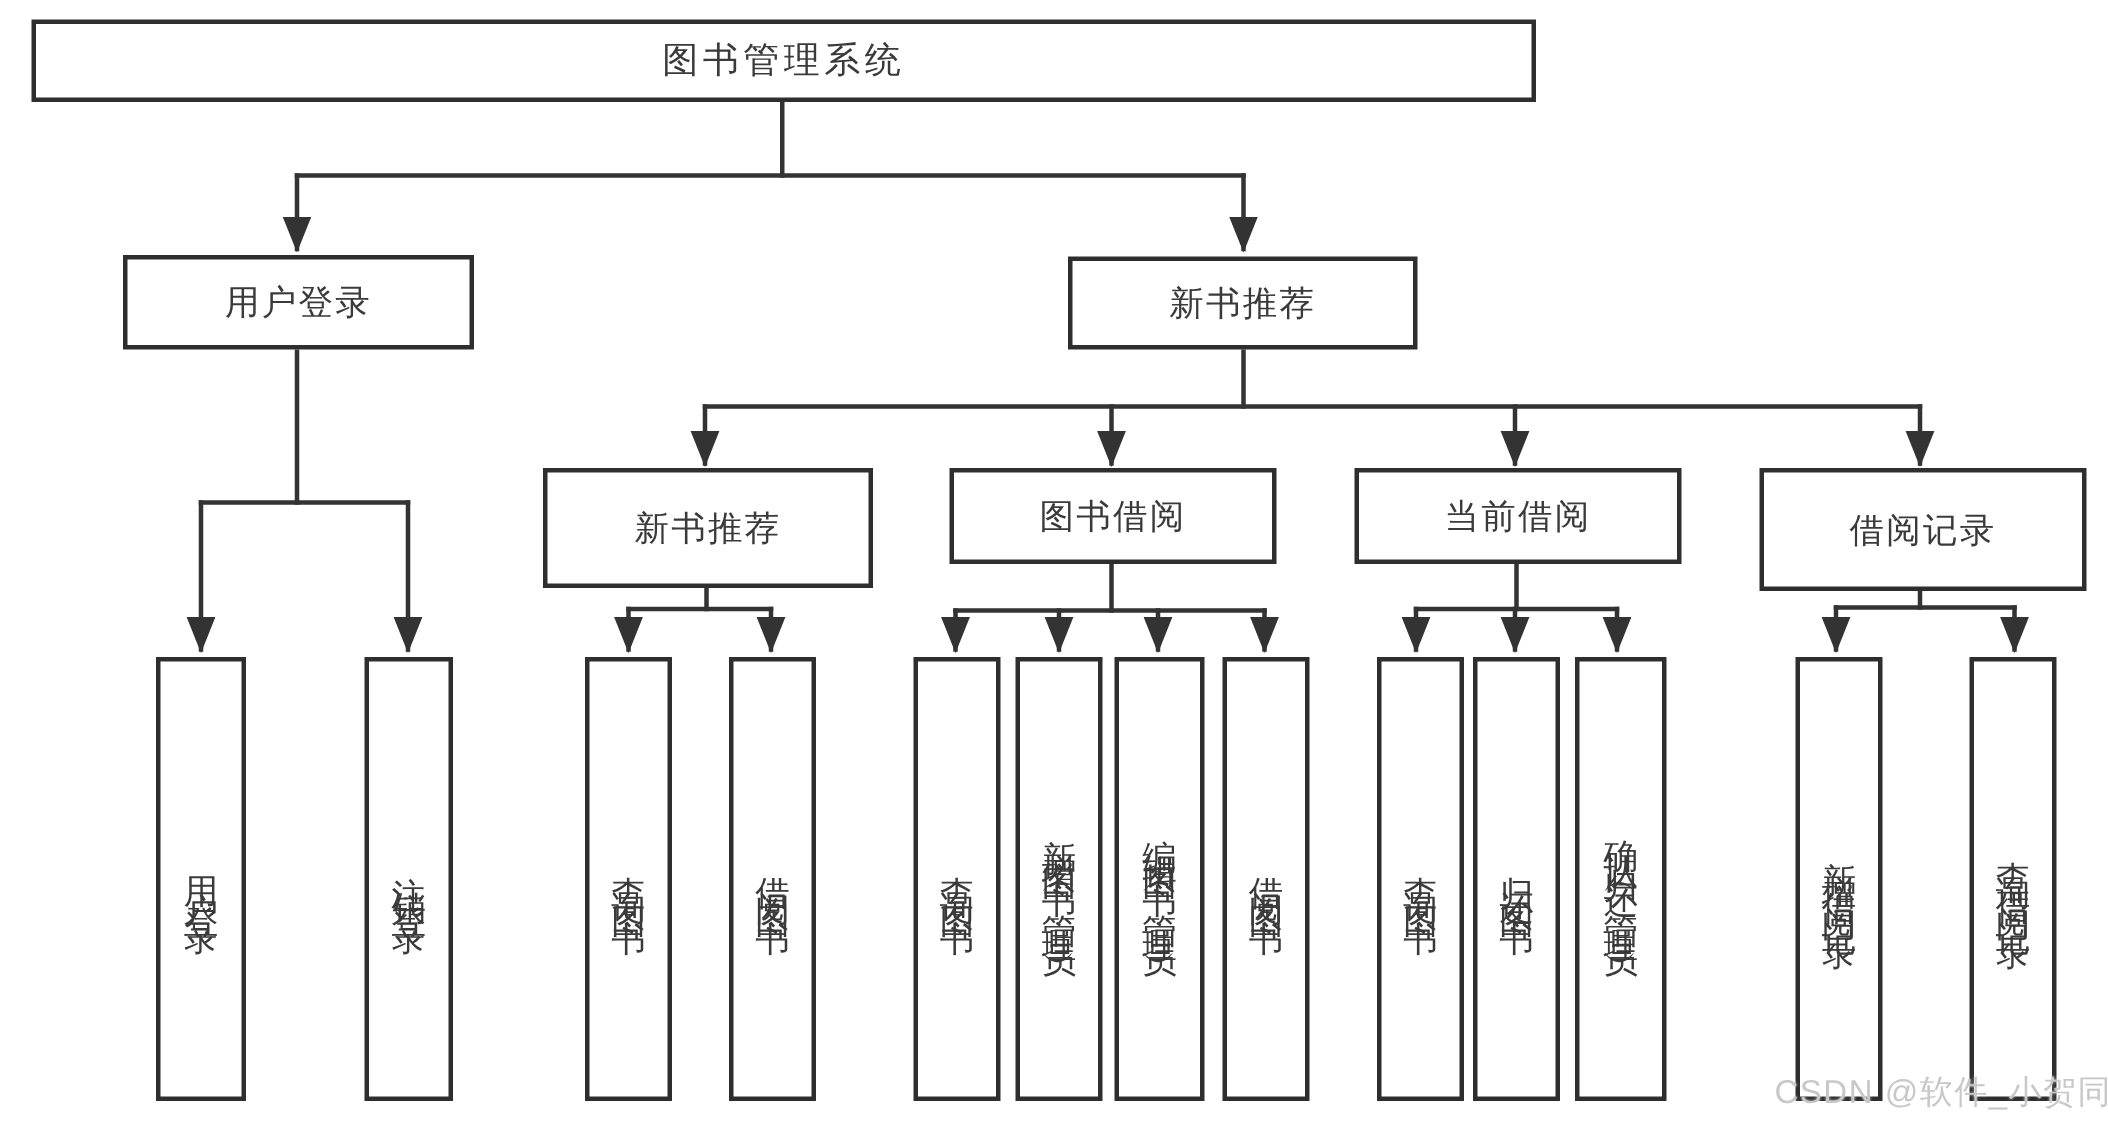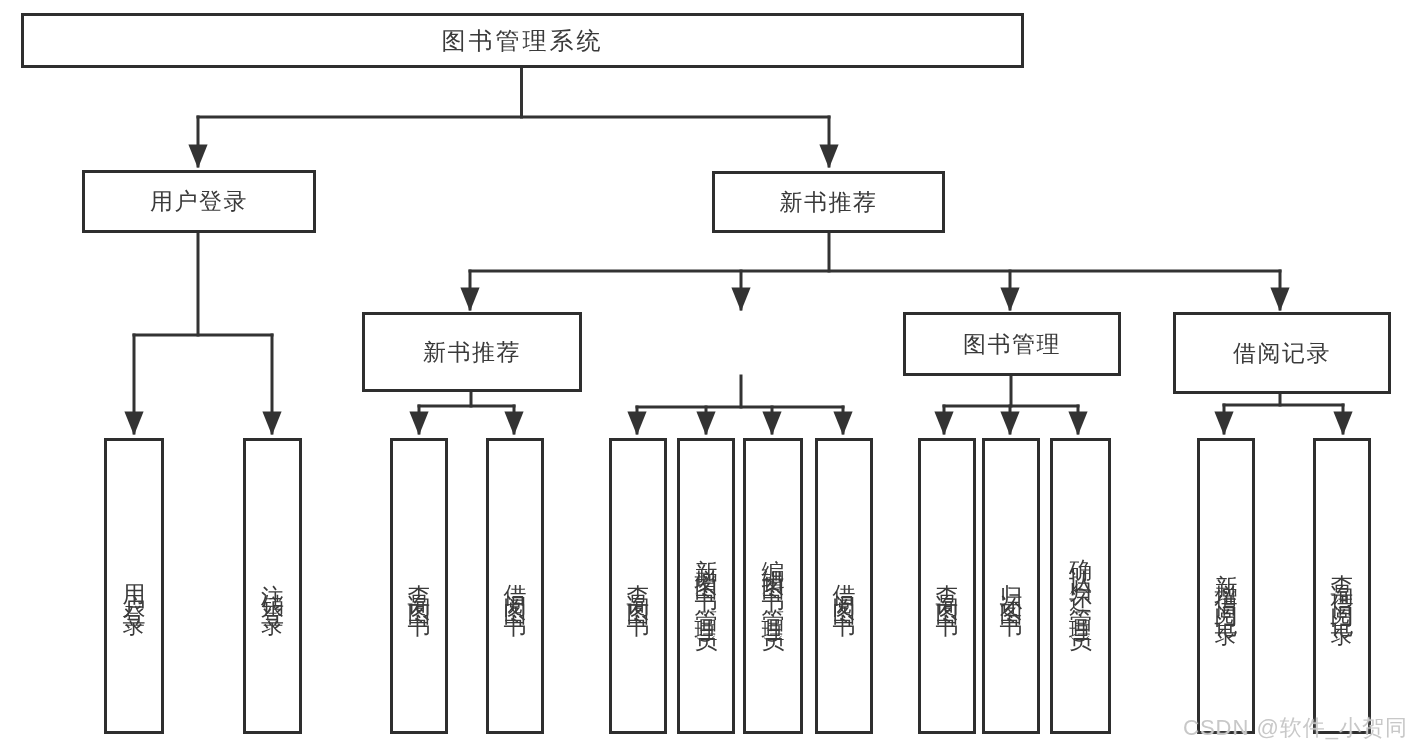--- a/index.html
+++ b/index.html
@@ -102,22 +102,25 @@
   <div class="node hbox" style="left:82px;top:170px;width:234px;height:63px">
     <span class="lbl">用户登录</span>
   </div>
   <div class="node hbox" style="left:712px;top:171px;width:233px;height:62px">
     <span class="lbl">新书推荐</span>
   </div>
 
   <div class="node hbox" style="left:362px;top:312px;width:220px;height:80px">
     <span class="lbl">新书推荐</span>
   </div>
+  <div class="node hbox" style="left:633px;top:312px;width:218px;height:64px">
+    <span class="lbl">图书借阅</span>
+  </div>
   <div class="node hbox" style="left:903px;top:312px;width:218px;height:64px">
-    <span class="lbl">图书管理</span>
+    <span class="lbl">当前借阅</span>
   </div>
   <div class="node hbox" style="left:1173px;top:312px;width:218px;height:82px">
     <span class="lbl">借阅记录</span>
   </div>
 
   <div class="node vbox" style="left:104px;top:438px;width:60px;height:296px">
     <span class="lbl">用户登录</span>
   </div>
   <div class="node vbox" style="left:243px;top:438px;width:59px;height:296px">
     <span class="lbl">注销登录</span>

